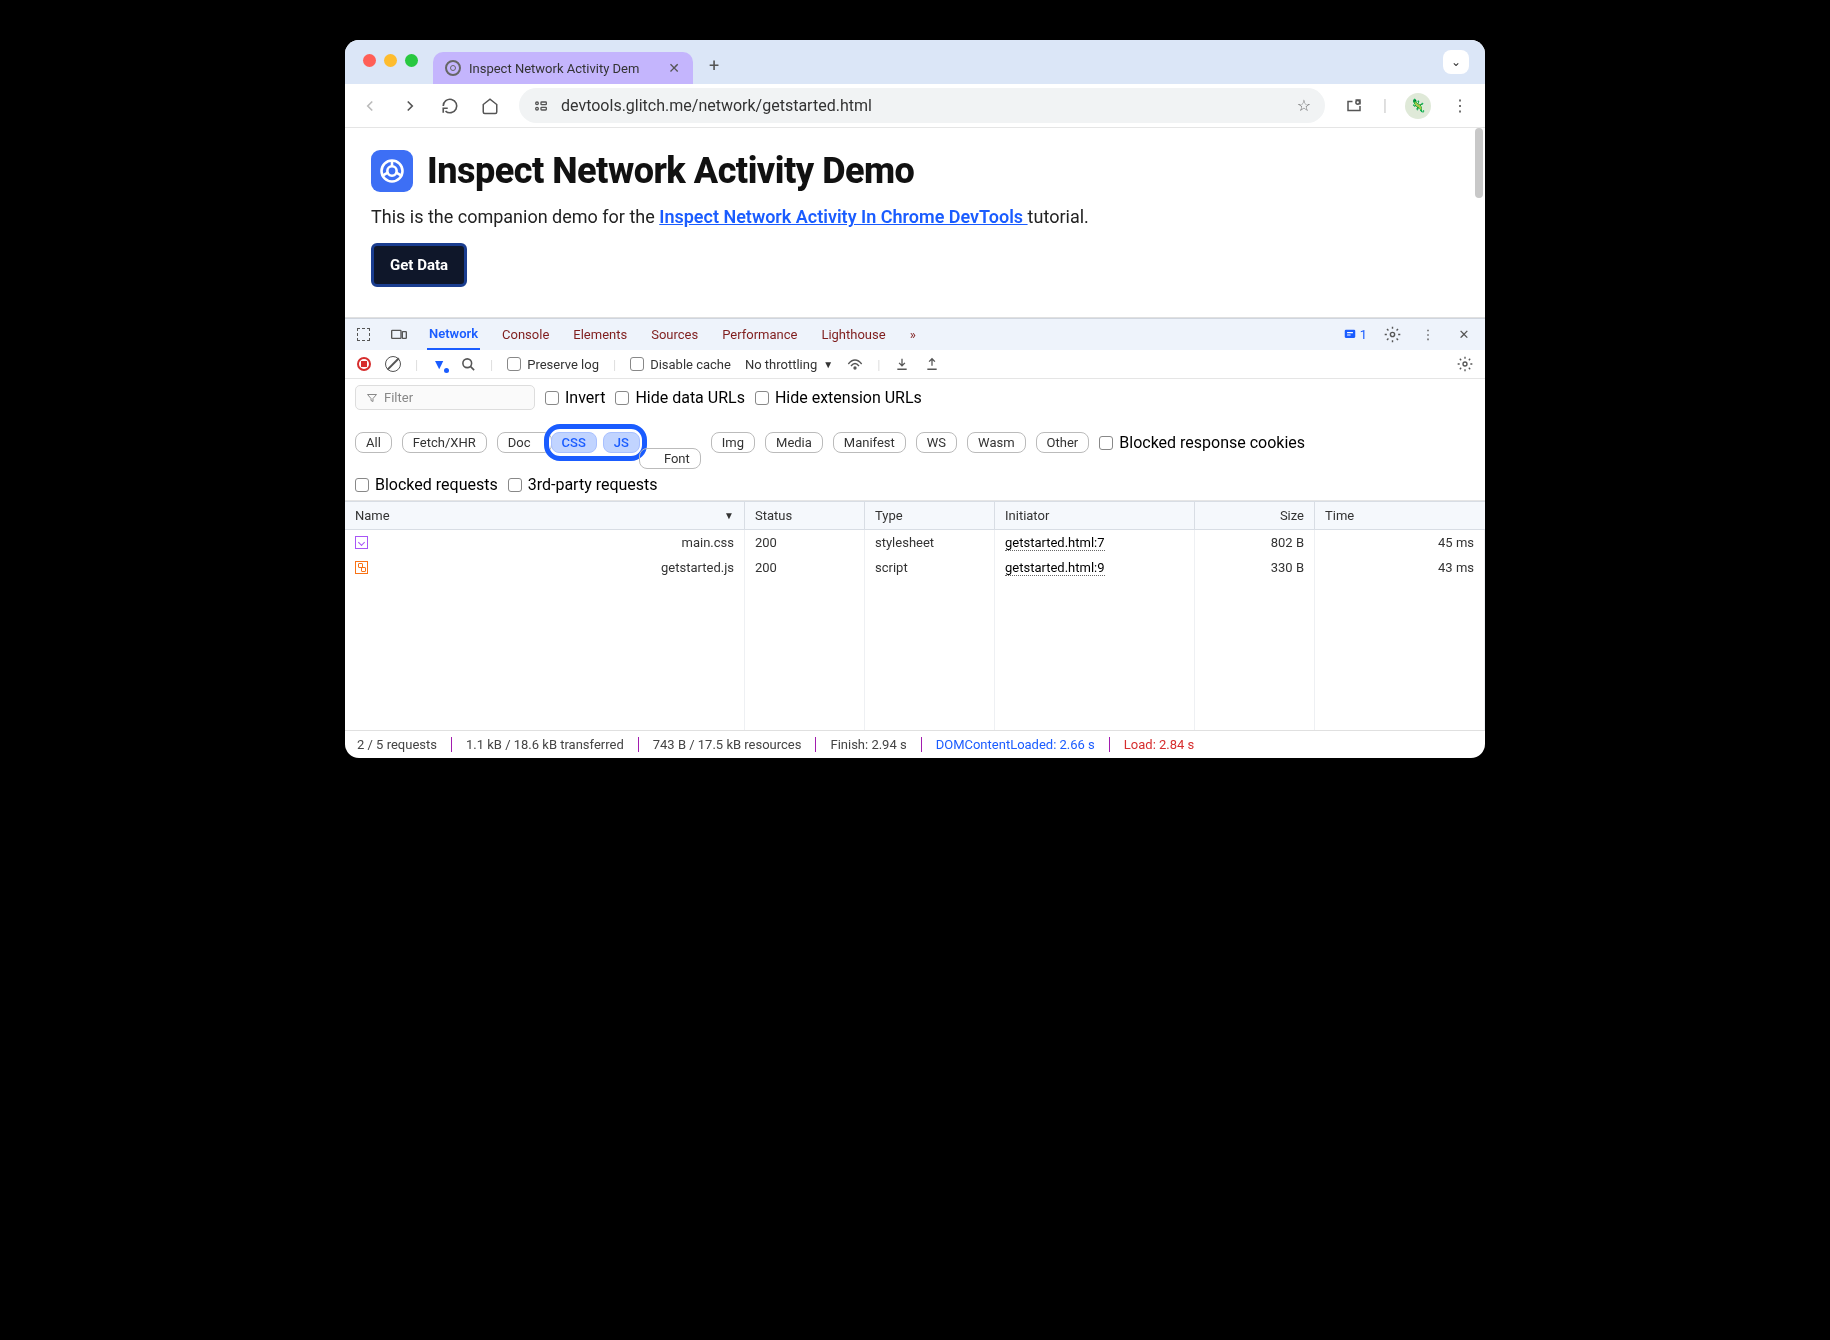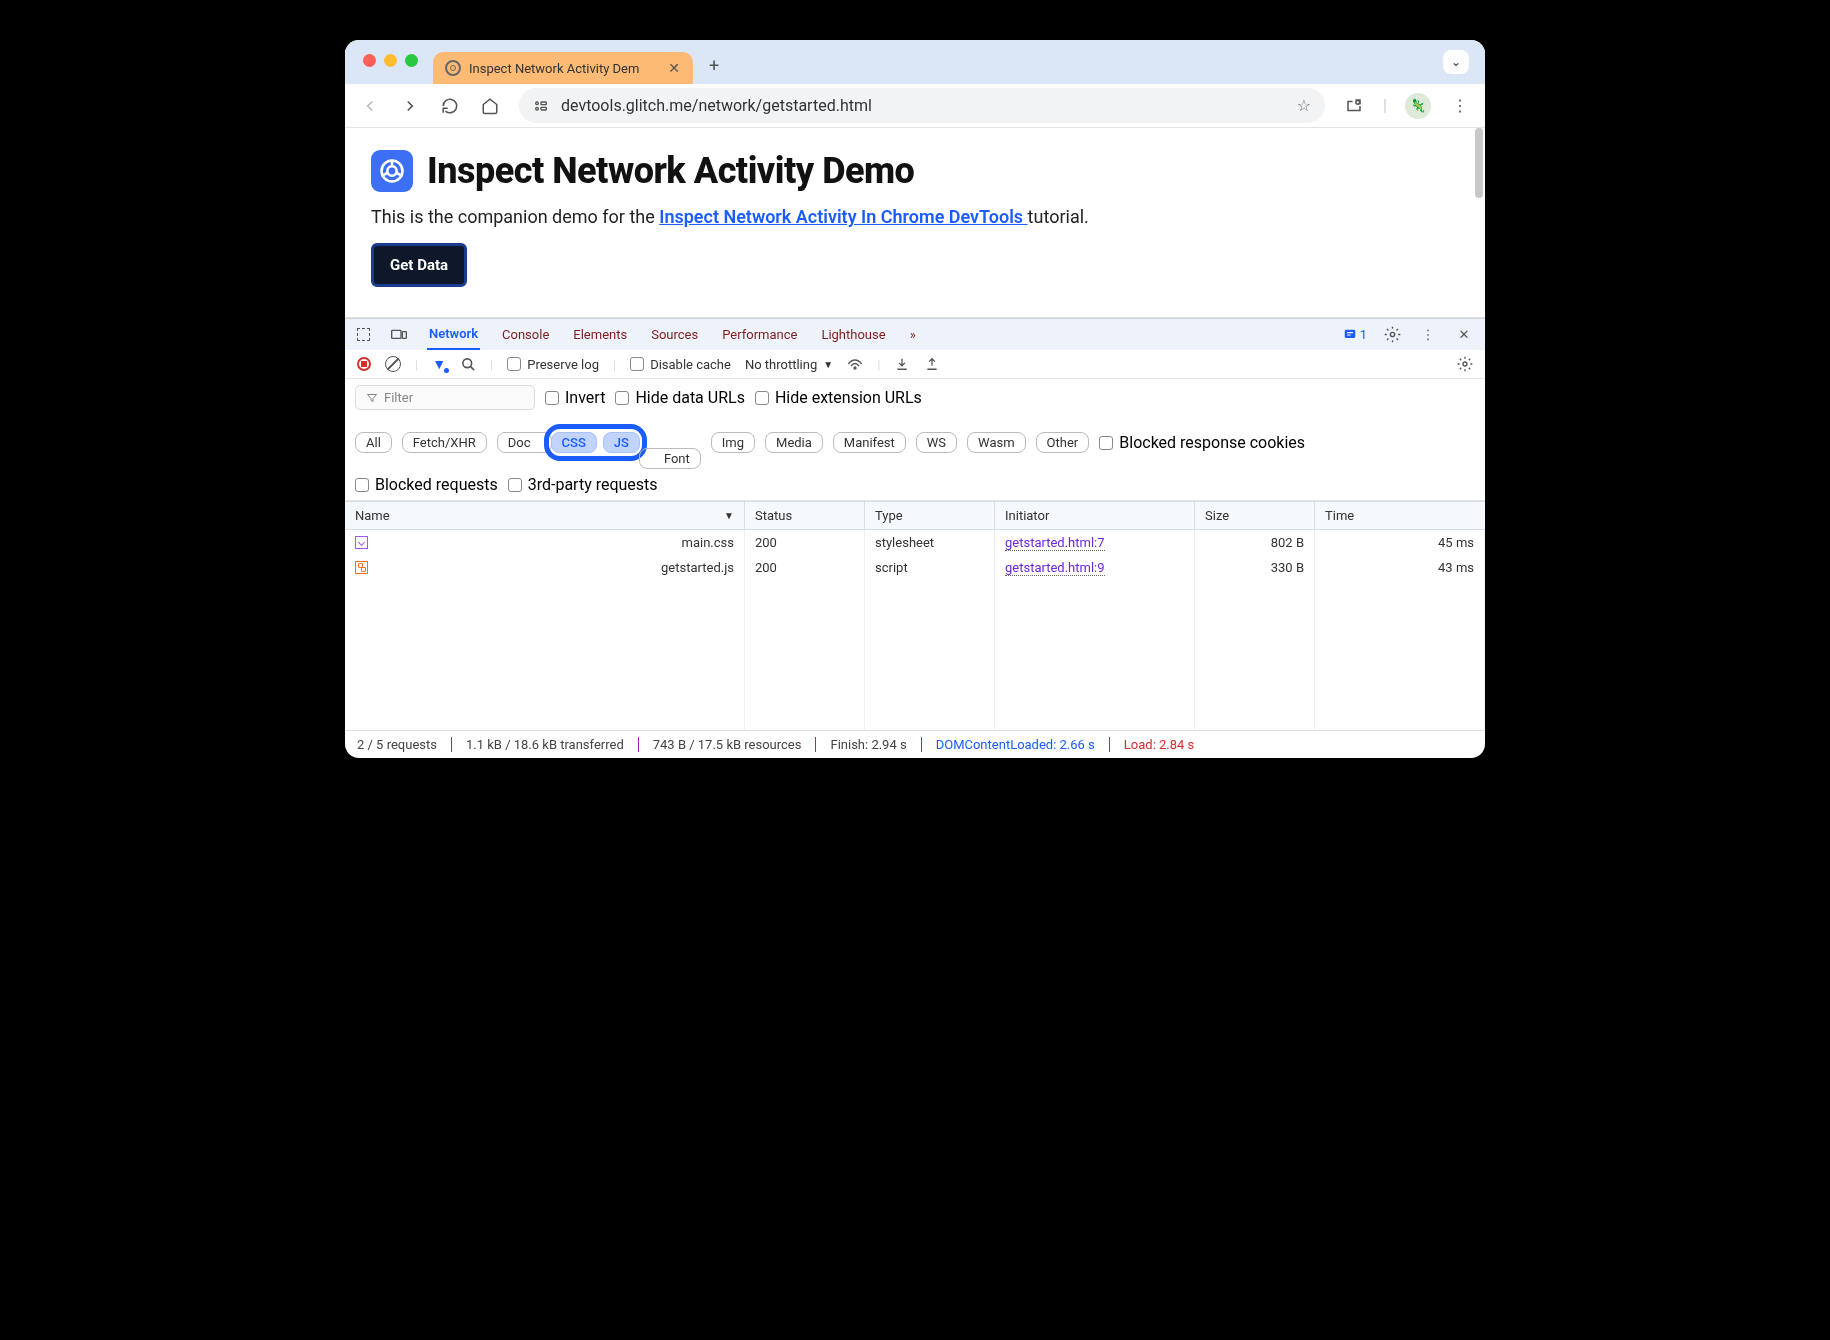--- a/index.html
+++ b/index.html
@@ -6,21 +6,21 @@
     body { background: #000; display: flex; justify-content: center; align-items: flex-start; padding: 40px; min-height: 100vh; }
     .browser-window { width: 1140px; background: #fff; border-radius: 14px; overflow: hidden; box-shadow: 0 20px 60px rgba(0,0,0,0.5); }
     
     
     .tab-strip { background: #dbe6f7; height: 44px; display: flex; align-items: flex-end; padding: 0 12px; position: relative; }
     .traffic-lights { display: flex; gap: 8px; position: absolute; left: 18px; top: 14px; }
     .traffic-light { width: 13px; height: 13px; border-radius: 50%; }
     .tl-red { background: #ff5f57; }
     .tl-yellow { background: #febc2e; }
     .tl-green { background: #28c840; }
-    .tab { margin-left: 76px; background: #fdba74; border-radius: 10px 10px 0 0; padding: 8px 12px; display: flex; align-items: center; gap: 8px; font-size: 13px; color: #333; width: 260px; }
+    .tab { margin-left: 76px; background: #c4b5fd; border-radius: 10px 10px 0 0; padding: 8px 12px; display: flex; align-items: center; gap: 8px; font-size: 13px; color: #333; width: 260px; }
     .tab-favicon { width: 16px; height: 16px; border: 2px solid #666; border-radius: 50%; position: relative; flex-shrink: 0; }
     .tab-favicon::after { content: ''; position: absolute; width: 4px; height: 4px; border: 1.5px solid #666; border-radius: 50%; top: 2.5px; left: 2.5px; }
     .tab-title { white-space: nowrap; overflow: hidden; text-overflow: ellipsis; flex: 1; }
     .tab-close { width: 14px; height: 14px; display: flex; align-items: center; justify-content: center; color: #555; font-size: 14px; cursor: pointer; }
     .new-tab-btn { margin-left: 16px; margin-bottom: 8px; font-size: 18px; color: #555; cursor: pointer; }
     .window-chevron { position: absolute; right: 16px; top: 10px; width: 26px; height: 24px; background: #fff; border-radius: 8px; display: flex; align-items: center; justify-content: center; font-size: 12px; color: #333; }
 
     
     .toolbar { background: #fff; padding: 4px 14px; display: flex; align-items: center; gap: 18px; border-bottom: 1px solid #e5e5e5; }
     .nav-icon { width: 22px; height: 22px; display: flex; align-items: center; justify-content: center; color: #555; cursor: pointer; }
@@ -81,21 +81,21 @@
     .col-time { flex: 1; text-align: right; border-right: none; }
     .net-row { display: flex; font-size: 13px; color: #333; }
     .net-row .col { border-right: 1px solid #eef0f3; padding: 5px 10px; }
     .file-icon { width: 13px; height: 13px; display: inline-block; margin-right: 6px; vertical-align: -2px; }
     .file-icon.css { border: 1.5px solid #a855f7; position: relative; }
     .file-icon.css::after { content:''; position:absolute; width:4px; height:4px; border:1.5px solid #a855f7; border-top:none; border-left:none; top:3px; left:3px; transform: rotate(45deg); }
     .file-icon.js { border: 1.5px solid #f97316; position: relative; }
     .file-icon.js::before, .file-icon.js::after { content:''; position:absolute; width:3px; height:3px; border:1px solid #f97316; border-radius:1px; }
     .file-icon.js::before { top:1px; left:2px; }
     .file-icon.js::after { top:5px; left:5px; }
-    .init-link { color: #6d28d9; border-bottom: 1px dotted #666; cursor: pointer; }
+    .init-link { color: #000000; border-bottom: 1px dotted #666; cursor: pointer; }
     .net-empty { height: 150px; display: flex; }
     .net-empty .col { border-right: 1px solid #eef0f3; }
 
     
     .status-bar { display: flex; align-items: center; gap: 0; padding: 6px 12px; font-size: 13px; border-top: 1px solid #e0e0e0; color: #444; }
     .status-seg { padding: 0 14px; border-right: 1px solid #a21caf; }
     .status-seg:first-child { padding-left: 0; }
     .status-seg:last-child { border-right: none; }
     .dcl { color: #1a5cff; }
     .load { color: #d62d2d; }
@@ -329,21 +329,21 @@
   </div>
 
   <div class="net-table-head">
     <div class="col col-name">
         <span>Name</span>
         <span style="font-size:10px;">▼</span>
       </div>
     <div class="col col-status">Status</div>
     <div class="col col-type">Type</div>
     <div class="col col-init">Initiator</div>
-    <div class="col col-size" style="text-align:left;">Size</div>
+    <div class="col col-size" style="text-align:right;">Size</div>
     <div class="col col-time" style="text-align:left;">Time</div>
   </div>
   <div class="net-row">
     <div class="col col-name">
         <span class="file-icon css"></span>
         <span>main.css</span>
       </div>
     <div class="col col-status">200</div>
     <div class="col col-type">stylesheet</div>
     <div class="col col-init"><span class="init-link">getstarted.html:7</span></div>

